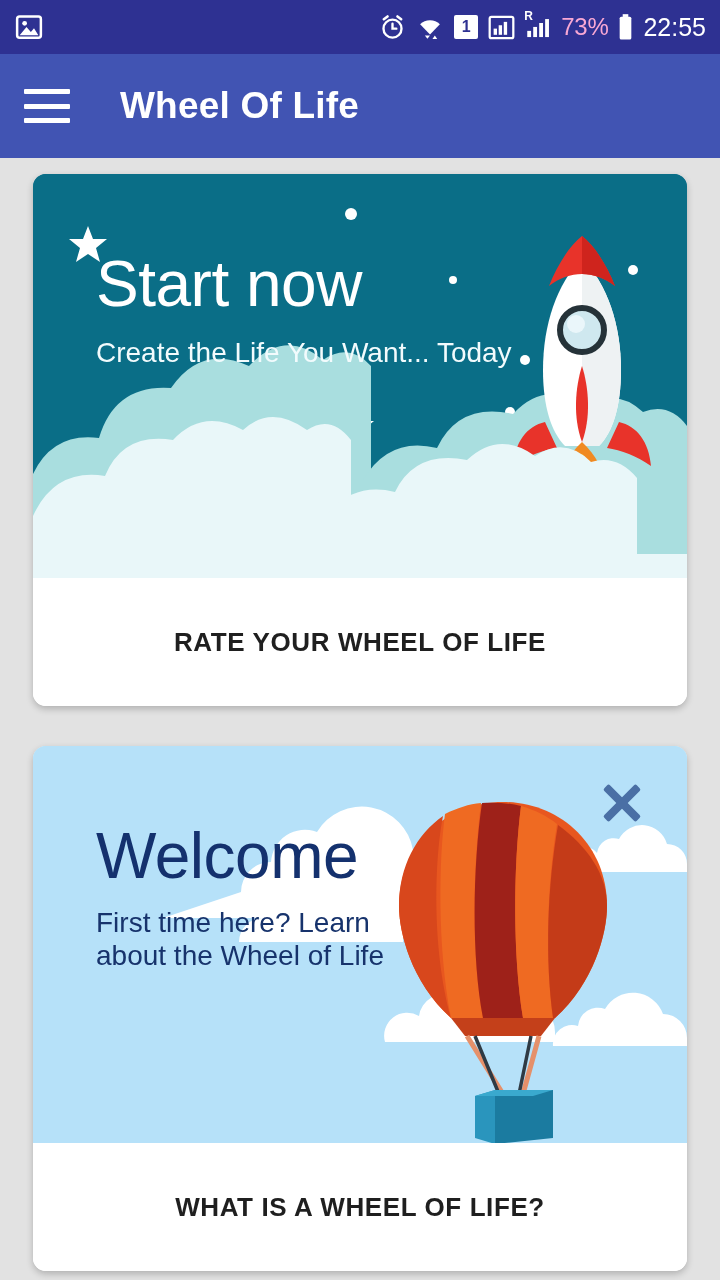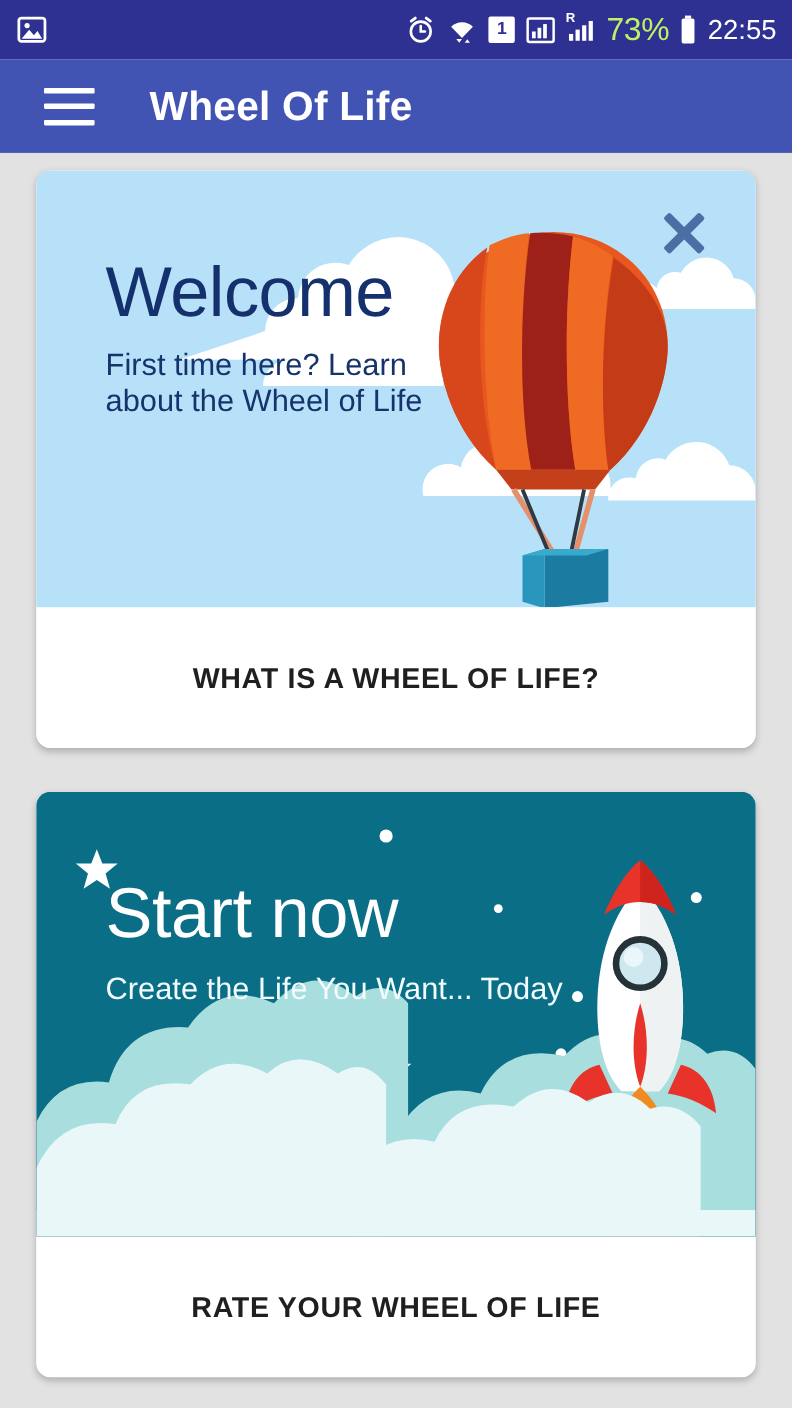--- a/index.html
+++ b/index.html
@@ -17,44 +17,44 @@
     display:flex; align-items:center;
     padding:0 14px;
     color:#fff;
   }
   .status-left { display:flex; align-items:center; gap:8px; }
   .status-right {
     margin-left:auto; display:flex; align-items:center; gap:9px;
   }
   .sb-icon { display:block; }
   .battery-pct {
-    font-size:29px; letter-spacing:-0.3px; font-weight:400;
-    color:#bef264; line-height:1;
+    font-size:24px; letter-spacing:-0.3px; font-weight:400;
+    color:#f9a8d4; line-height:1;
   }
   .clock-text {
     font-size:25px; letter-spacing:0px; font-weight:400;
     color:#fff; line-height:1;
   }
   .badge-one {
     width:24px; height:24px; background:#fff; color:#2e3192;
     font-size:16px; font-weight:700; display:flex;
     align-items:center; justify-content:center; border-radius:2px;
   }
   .roam-wrap { position:relative; display:flex; align-items:flex-end; }
   .roam-r {
     position:absolute; top:-4px; left:-1px;
     font-size:12px; font-weight:700; line-height:1;
   }
 
   
   .app-bar {
-    height:85px; width:100%;
+    height:104px; width:100%;
     background:#4154b3;
     display:flex; align-items:center;
-    padding-left:40px;
+    padding-left:24px;
   }
   .hamburger {
     width:46px; height:34px;
     display:flex; flex-direction:column; justify-content:space-between;
     cursor:pointer;
   }
   .hamburger span {
     display:block; height:5px; width:100%; background:#fff; border-radius:1px;
   }
   .app-title {
@@ -183,78 +183,20 @@
 <div class="app-bar">
   <div class="hamburger">
     <span></span>
     <span></span>
     <span></span>
   </div>
   <div class="app-title">Wheel Of Life</div>
 </div>
 
 <div class="content">
-
-  <div class="card">
-    <div class="card-hero hero-welcome">
-
-      <svg class="sky-svg" viewBox="0 0 654 397" preserveAspectRatio="xMidYMid slice">
-
-        <rect width="654" height="397" fill="#b6e1f9"></rect>
-
-        <g fill="#ffffff">
-          <path d="M130 172 h290 v-28 a40 40 0 0 0 -40 -40 a52 52 0 0 0 -96 -18 a34 34 0 0 0 -46 30 a30 30 0 0 0 -30 30 z"></path>
-          <path d="M160 172 h230 v-14 a32 32 0 0 0 -32 -32 a44 44 0 0 0 -80 -10 a28 28 0 0 0 -38 24 z" opacity="0"></path>
-
-          <path d="M120 196 h250 v-10 a30 30 0 0 0 -30 -30 a42 42 0 0 0 -76 -6 a26 26 0 0 0 -34 22 a24 24 0 0 0 -24 24 z"></path>
-        </g>
-
-        <path d="M540 126 h114 v-8 a20 20 0 0 0 -20 -20 a26 26 0 0 0 -48 -5 a17 17 0 0 0 -22 14 a15 15 0 0 0 -24 19 z" fill="#ffffff"></path>
-
-        <path d="M352 296 h170 v-10 a30 30 0 0 0 -30 -30 a40 40 0 0 0 -72 -6 a25 25 0 0 0 -34 20 a23 23 0 0 0 -34 26 z" fill="#ffffff"></path>
-        <path d="M520 300 h134 v-8 a24 24 0 0 0 -24 -24 a32 32 0 0 0 -58 -5 a20 20 0 0 0 -27 17 a19 19 0 0 0 -25 20 z" fill="#ffffff"></path>
-
-        <g>
-          <path d="M418 272 C 378 236 366 186 366 160 C 366 98 414 56 470 56 C 526 56 574 98 574 160 C 574 186 562 236 522 272 Z" fill="#e8571f"></path>
-
-          <path d="M418 272 C 378 236 366 186 366 160 C 366 120 384 88 410 70 C 402 110 398 200 418 272 Z" fill="#d8471c"></path>
-
-          <path d="M418 272 C 404 200 406 112 412 68 C 424 62 436 58 448 57 C 440 120 438 210 450 272 Z" fill="#ef6a22"></path>
-
-          <path d="M450 272 C 438 210 440 118 449 57 C 462 56 476 57 488 60 C 480 122 480 212 490 272 Z" fill="#9e2119"></path>
-
-          <path d="M490 272 C 480 212 480 124 488 60 C 502 64 514 70 524 78 C 514 140 512 214 520 272 Z" fill="#ef6a22"></path>
-
-          <path d="M520 272 C 512 214 514 142 525 79 C 554 100 574 128 574 160 C 574 188 560 238 522 272 Z" fill="#c43b18"></path>
-
-          <path d="M418 272 L522 272 L508 290 L432 290 Z" fill="#c4401a"></path>
-        </g>
-
-        <path d="M434 290 L470 348 M506 290 L490 348" stroke="#e5906a" stroke-width="5" fill="none"></path>
-        <path d="M442 290 L466 348 M498 290 L486 348" stroke="#2f3a44" stroke-width="3.5" fill="none"></path>
-
-        <g>
-          <path d="M462 344 L520 344 L520 392 L462 398 Z" fill="#1b7ba0"></path>
-          <path d="M442 350 L462 344 L462 398 L442 392 Z" fill="#2a95bd"></path>
-          <path d="M442 350 L462 344 L520 344 L500 350 Z" fill="#3aa9ce"></path>
-        </g>
-      </svg>
-
-      <div class="welcome-text">
-        <div class="welcome-title">Welcome</div>
-        <div class="welcome-sub">First time here? Learn about the Wheel of Life</div>
-      </div>
-
-      <div class="close-x"></div>
-    </div>
-
-    <div class="card-action">
-      <span class="card-action-label">WHAT IS A WHEEL OF LIFE?</span>
-    </div>
-  </div>
 
   <div class="card">
     <div class="card-hero hero-start">
 
       <svg class="space-svg" viewBox="0 0 654 404" preserveAspectRatio="xMidYMid slice">
         <rect width="654" height="404" fill="#0a6e87"></rect>
 
         <g fill="#ffffff">
           <path d="M55 52 l5 13 l14 0 l-11 9 l4 14 l-12 -8 l-12 8 l4 -14 l-11 -9 l14 0 z"></path>
           <path d="M322 234 l5 13 l14 0 l-11 9 l4 14 l-12 -8 l-12 8 l4 -14 l-11 -9 l14 0 z"></path>
@@ -313,13 +255,71 @@
         <div class="start-title">Start now</div>
         <div class="start-sub">Create the Life You Want... Today</div>
       </div>
     </div>
 
     <div class="card-action">
       <span class="card-action-label">RATE YOUR WHEEL OF LIFE</span>
     </div>
   </div>
 
+  <div class="card">
+    <div class="card-hero hero-welcome">
+
+      <svg class="sky-svg" viewBox="0 0 654 397" preserveAspectRatio="xMidYMid slice">
+
+        <rect width="654" height="397" fill="#b6e1f9"></rect>
+
+        <g fill="#ffffff">
+          <path d="M130 172 h290 v-28 a40 40 0 0 0 -40 -40 a52 52 0 0 0 -96 -18 a34 34 0 0 0 -46 30 a30 30 0 0 0 -30 30 z"></path>
+          <path d="M160 172 h230 v-14 a32 32 0 0 0 -32 -32 a44 44 0 0 0 -80 -10 a28 28 0 0 0 -38 24 z" opacity="0"></path>
+
+          <path d="M120 196 h250 v-10 a30 30 0 0 0 -30 -30 a42 42 0 0 0 -76 -6 a26 26 0 0 0 -34 22 a24 24 0 0 0 -24 24 z"></path>
+        </g>
+
+        <path d="M540 126 h114 v-8 a20 20 0 0 0 -20 -20 a26 26 0 0 0 -48 -5 a17 17 0 0 0 -22 14 a15 15 0 0 0 -24 19 z" fill="#ffffff"></path>
+
+        <path d="M352 296 h170 v-10 a30 30 0 0 0 -30 -30 a40 40 0 0 0 -72 -6 a25 25 0 0 0 -34 20 a23 23 0 0 0 -34 26 z" fill="#ffffff"></path>
+        <path d="M520 300 h134 v-8 a24 24 0 0 0 -24 -24 a32 32 0 0 0 -58 -5 a20 20 0 0 0 -27 17 a19 19 0 0 0 -25 20 z" fill="#ffffff"></path>
+
+        <g>
+          <path d="M418 272 C 378 236 366 186 366 160 C 366 98 414 56 470 56 C 526 56 574 98 574 160 C 574 186 562 236 522 272 Z" fill="#e8571f"></path>
+
+          <path d="M418 272 C 378 236 366 186 366 160 C 366 120 384 88 410 70 C 402 110 398 200 418 272 Z" fill="#d8471c"></path>
+
+          <path d="M418 272 C 404 200 406 112 412 68 C 424 62 436 58 448 57 C 440 120 438 210 450 272 Z" fill="#ef6a22"></path>
+
+          <path d="M450 272 C 438 210 440 118 449 57 C 462 56 476 57 488 60 C 480 122 480 212 490 272 Z" fill="#9e2119"></path>
+
+          <path d="M490 272 C 480 212 480 124 488 60 C 502 64 514 70 524 78 C 514 140 512 214 520 272 Z" fill="#ef6a22"></path>
+
+          <path d="M520 272 C 512 214 514 142 525 79 C 554 100 574 128 574 160 C 574 188 560 238 522 272 Z" fill="#c43b18"></path>
+
+          <path d="M418 272 L522 272 L508 290 L432 290 Z" fill="#c4401a"></path>
+        </g>
+
+        <path d="M434 290 L470 348 M506 290 L490 348" stroke="#e5906a" stroke-width="5" fill="none"></path>
+        <path d="M442 290 L466 348 M498 290 L486 348" stroke="#2f3a44" stroke-width="3.5" fill="none"></path>
+
+        <g>
+          <path d="M462 344 L520 344 L520 392 L462 398 Z" fill="#1b7ba0"></path>
+          <path d="M442 350 L462 344 L462 398 L442 392 Z" fill="#2a95bd"></path>
+          <path d="M442 350 L462 344 L520 344 L500 350 Z" fill="#3aa9ce"></path>
+        </g>
+      </svg>
+
+      <div class="welcome-text">
+        <div class="welcome-title">Welcome</div>
+        <div class="welcome-sub">First time here? Learn about the Wheel of Life</div>
+      </div>
+
+      <div class="close-x"></div>
+    </div>
+
+    <div class="card-action">
+      <span class="card-action-label">WHAT IS A WHEEL OF LIFE?</span>
+    </div>
+  </div>
+
 </div>
 
 </body></html>

